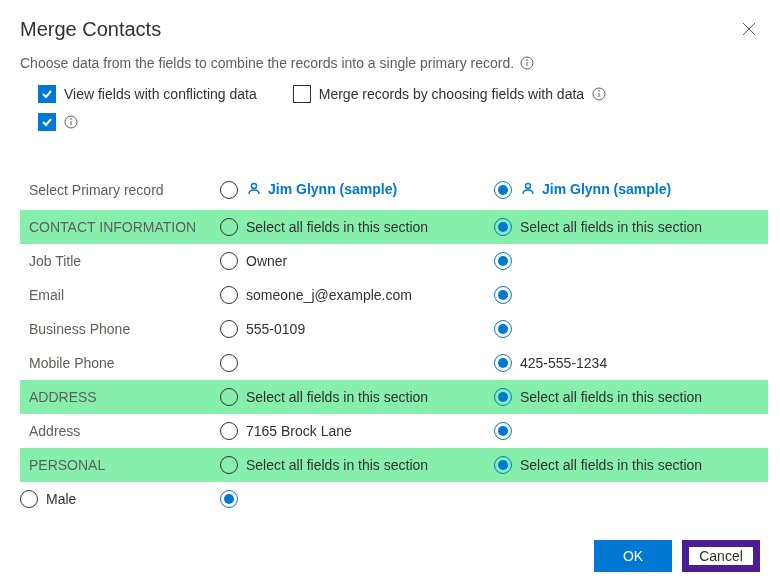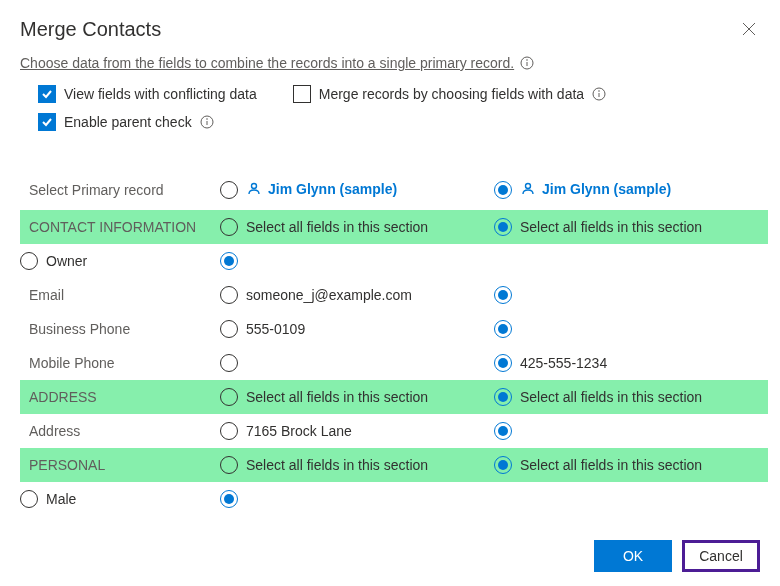--- a/index.html
+++ b/index.html
@@ -38,21 +38,20 @@
     color: #605e5c;
   }
   .close-btn svg { width: 14px; height: 14px; }
   .subtext {
     color: #605e5c;
     font-size: 14px;
     margin: 0 0 14px 0;
     display: flex;
     align-items: center;
     gap: 6px;
-    text-decoration: underline;
   }
   .options {
     display: flex;
     gap: 36px;
     flex-wrap: wrap;
     margin-bottom: 10px;
     padding-left: 18px;
   }
   .option-row2 { padding-left: 18px; margin-bottom: 20px; }
   .checkbox-wrap {
@@ -158,21 +157,21 @@
     bottom: 14px;
     right: 20px;
     display: flex;
     gap: 10px;
   }
   .btn {
     min-width: 78px;
     height: 32px;
     font-size: 14px;
     cursor: pointer;
-    border: 3px solid #4c1d95;
+    border: 7px solid #4c1d95;
     background: #fff;
     color: #323130;
   }
   .btn.primary {
     background: #0078d4;
     border-color: #0078d4;
     color: #fff;
   }
 </style>
 </head>
@@ -225,21 +224,20 @@
     </label>
   </div>
 
   <div class="option-row2">
     <label class="checkbox-wrap">
       <span class="cbox checked">
         <svg viewBox="0 0 12 12">
             <polyline points="2,6 5,9 10,3" fill="none" stroke-width="2"></polyline>
           </svg>
       </span>
-      <span>Enable parent check</span>
       <span class="info-icon">
         <svg viewBox="0 0 14 14">
             <circle cx="7" cy="7" r="6" fill="none" stroke="currentColor"></circle>
             <line x1="7" y1="6" x2="7" y2="10" stroke="currentColor"></line>
             <circle cx="7" cy="4" r="0.8" fill="currentColor"></circle>
           </svg>
       </span>
     </label>
   </div>
 
@@ -283,20 +281,21 @@
       <span class="cell-text">Select all fields in this section</span>
     </div>
     <div class="cell">
       <span class="radio selected">
               <span class="dot"></span>
             </span>
       <span class="cell-text">Select all fields in this section</span>
     </div>
         </div>
         <div class="grid-row">
+      <div class="label-col">Job Title</div>
       <div class="cell">
         <span class="radio"></span>
         <span class="cell-text">Owner</span>
       </div>
       <div class="cell">
         <span class="radio selected">
               <span class="dot"></span>
             </span>
         <span class="cell-text"></span>
       </div>

